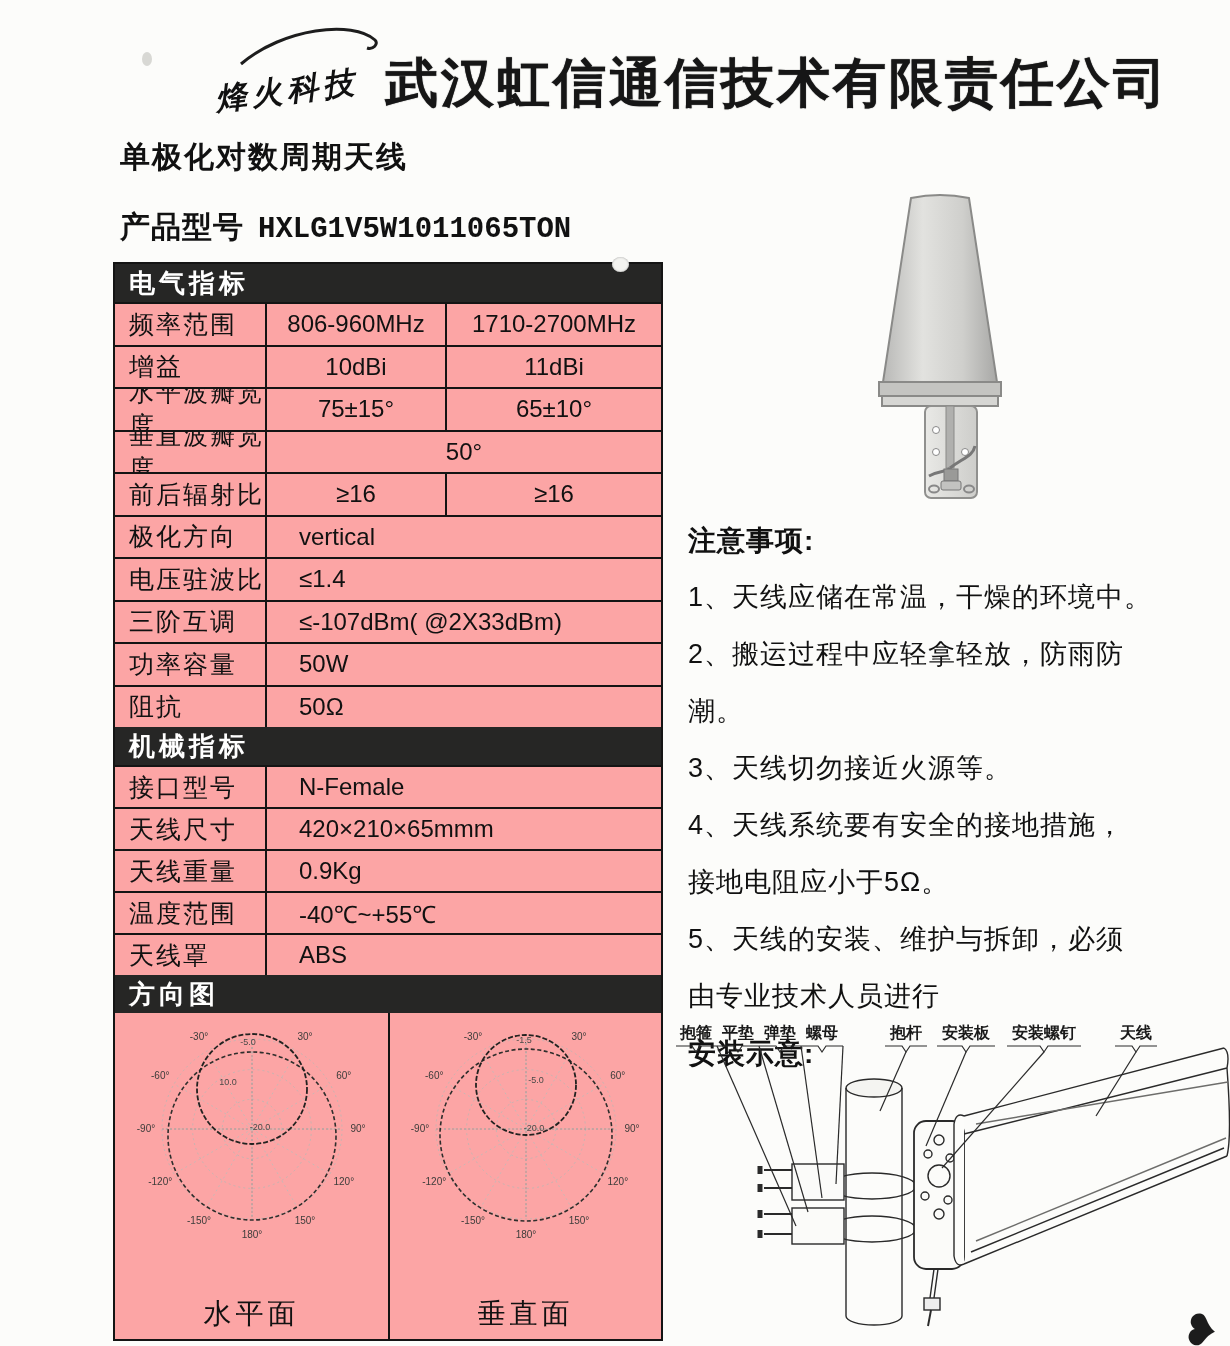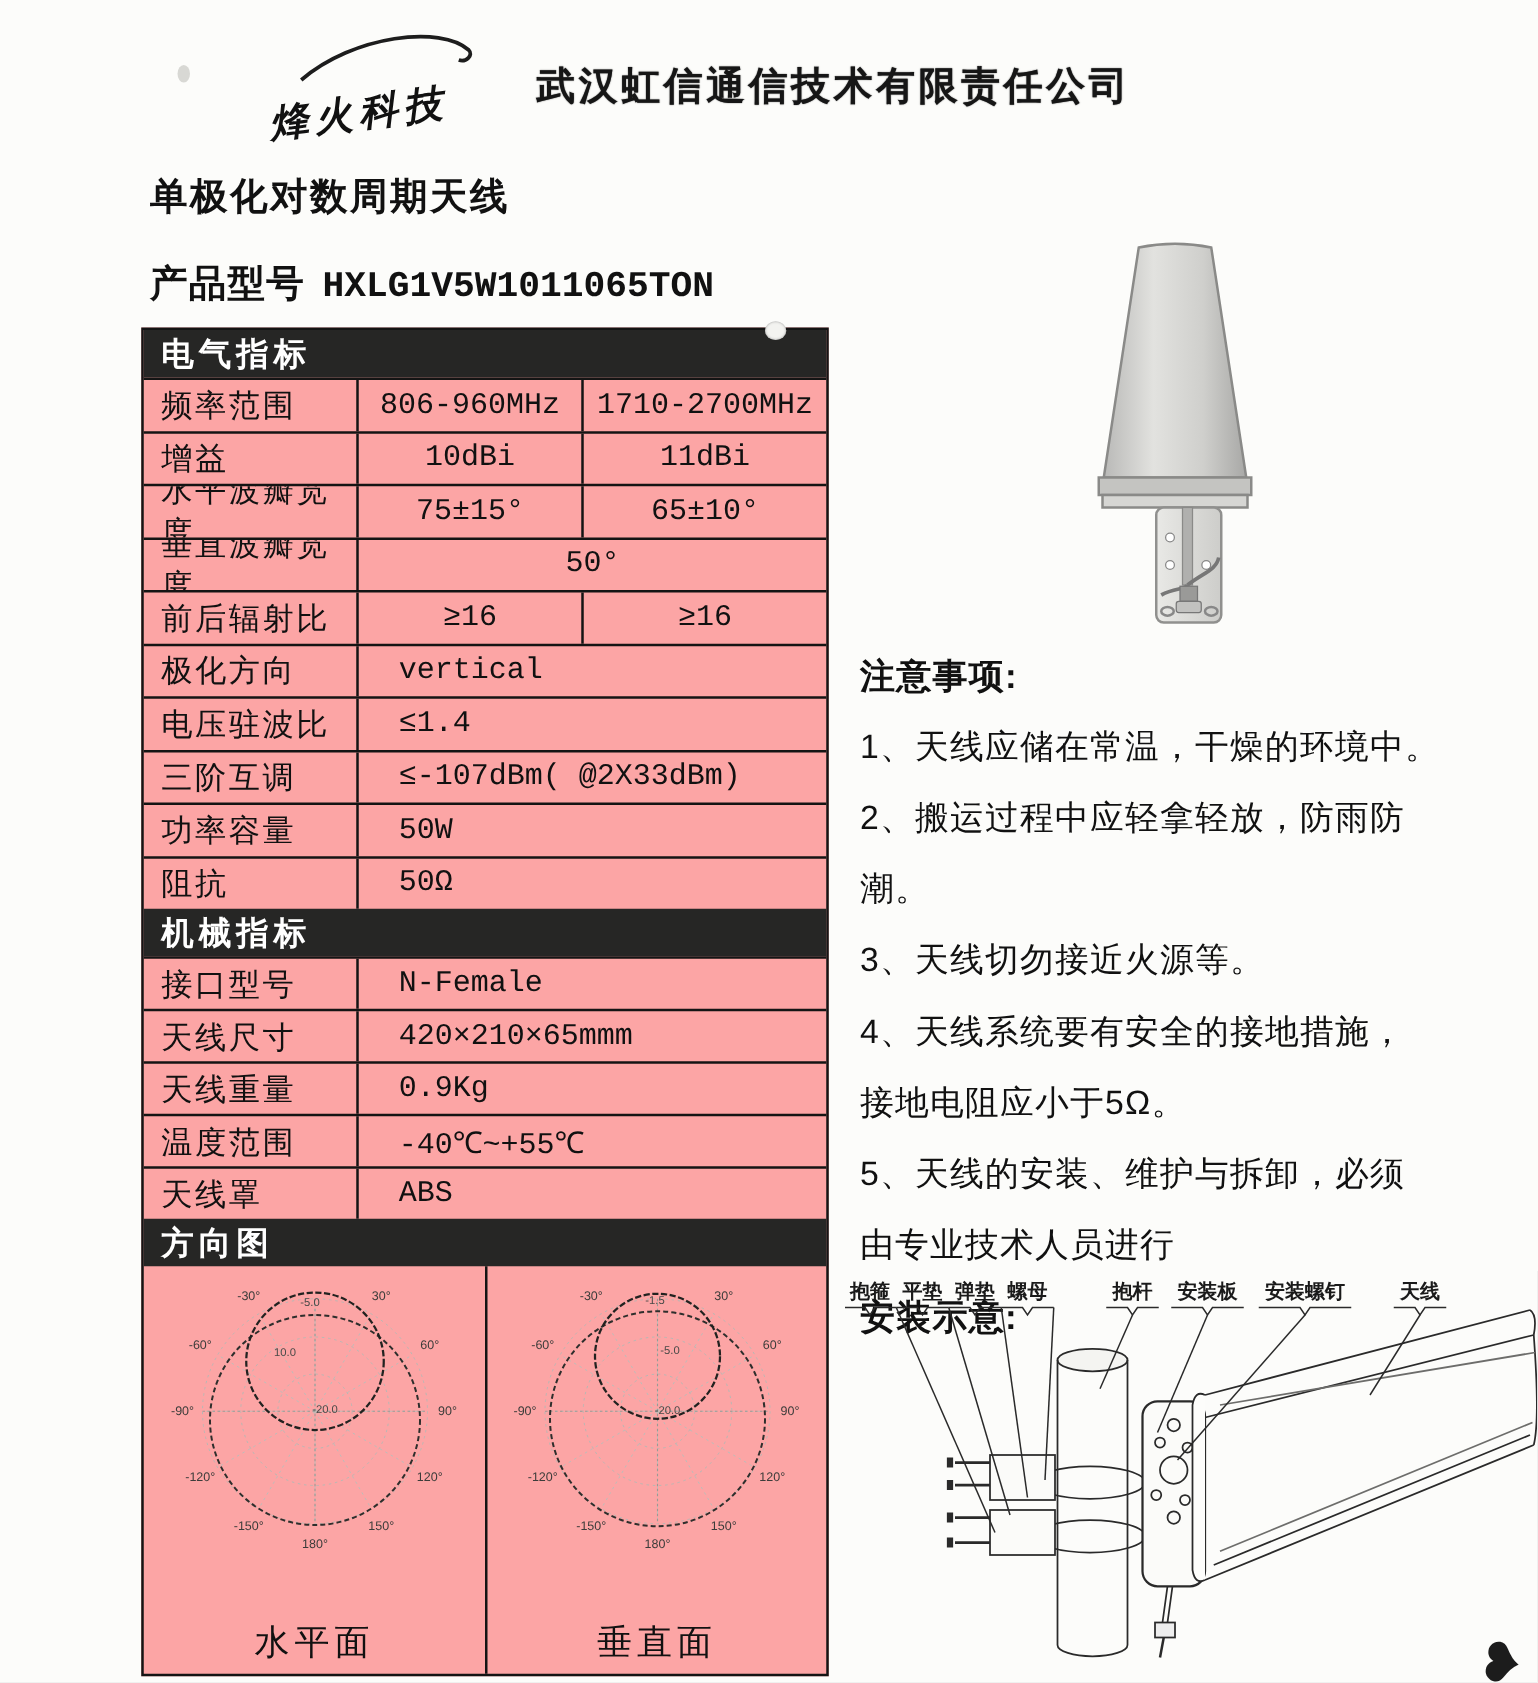--- a/index.html
+++ b/index.html
@@ -10,24 +10,23 @@
   }
   
   .brand { position:absolute; left:205px; top:30px; width:190px; height:90px; }
   .brand .swoosh { position:absolute; left:18px; top:-4px; }
   .brand .logo-text {
     position:absolute; left:10px; top:40px; font-family:"DejaVu Serif", serif;
     font-style:italic; font-weight:bold; font-size:31px; letter-spacing:5px;
     transform:rotate(-7deg); white-space:nowrap;
   }
   .company {
-    position:absolute; left:385px; top:48px; font-size:31px; font-weight:900;
+    position:absolute; left:385px; top:48px; font-size:53px; font-weight:900;
     letter-spacing:3px; white-space:nowrap; color:#161616;
     text-shadow:0 0 1px #333;
-    margin-left:44px;
   }
   
   .doc-title { position:absolute; left:120px; top:137px; font-size:30px; font-weight:bold; letter-spacing:2px; }
   .doc-model { position:absolute; left:120px; top:207px; font-size:30px; font-weight:bold; letter-spacing:1px; }
   .doc-model .model-val { font-family:"Liberation Mono", monospace; font-weight:bold; font-size:29px; letter-spacing:0; margin-left:14px; }
   
   .spec-table {
     position:absolute; left:113px; top:262px; width:550px;
     border:2px solid #141414; box-sizing:border-box; background:#fca5a5;
   }
@@ -39,25 +38,25 @@
   .artifact-dot {
     position:absolute; right:32px; top:-7px; width:17px; height:15px;
     background:#f3f3f0; border-radius:50%; box-shadow:inset 0 0 2px #999;
   }
   .srow { display:flex; border-top:2px solid #141414; box-sizing:border-box; }
   .srow.elec { height:42.5px; }
   .srow.mech { height:42px; }
   .srow .cell {
     box-sizing:border-box; display:flex; align-items:center; overflow:hidden;
   }
-  .cell.lab { width:170px; padding-left:14px; font-size:25px; letter-spacing:2px; }
+  .cell.lab { width:150px; padding-left:14px; font-size:25px; letter-spacing:2px; }
   .cell.v1 { width:180px; border-left:2px solid #141414; justify-content:center; }
   .cell.v2 { flex:1; border-left:2px solid #141414; justify-content:center; }
   .cell.vspan { flex:1; border-left:2px solid #141414; padding-left:32px; }
-  .val { font-family:Liberation Mono, monospace; font-size:24px; }
+  .val { font-family:Liberation Sans, sans-serif; font-size:24px; }
   
   .pattern-row { display:flex; height:326px; border-top:0; }
   .pcell { width:50%; position:relative; box-sizing:border-box; }
   .pcell + .pcell { border-left:2px solid #141414; }
   .pcell svg { position:absolute; left:50%; top:2px; transform:translateX(-50%); }
   .pcaption { position:absolute; bottom:6px; width:100%; text-align:center; font-size:28px; letter-spacing:4px; }
   
   .antenna-photo { position:absolute; left:845px; top:186px; }
   .notes { position:absolute; left:688px; top:512px; width:524px; font-size:27px; line-height:57px; letter-spacing:1px; }
   .notes-title, .install-title { font-weight:bold; font-size:28px; }

